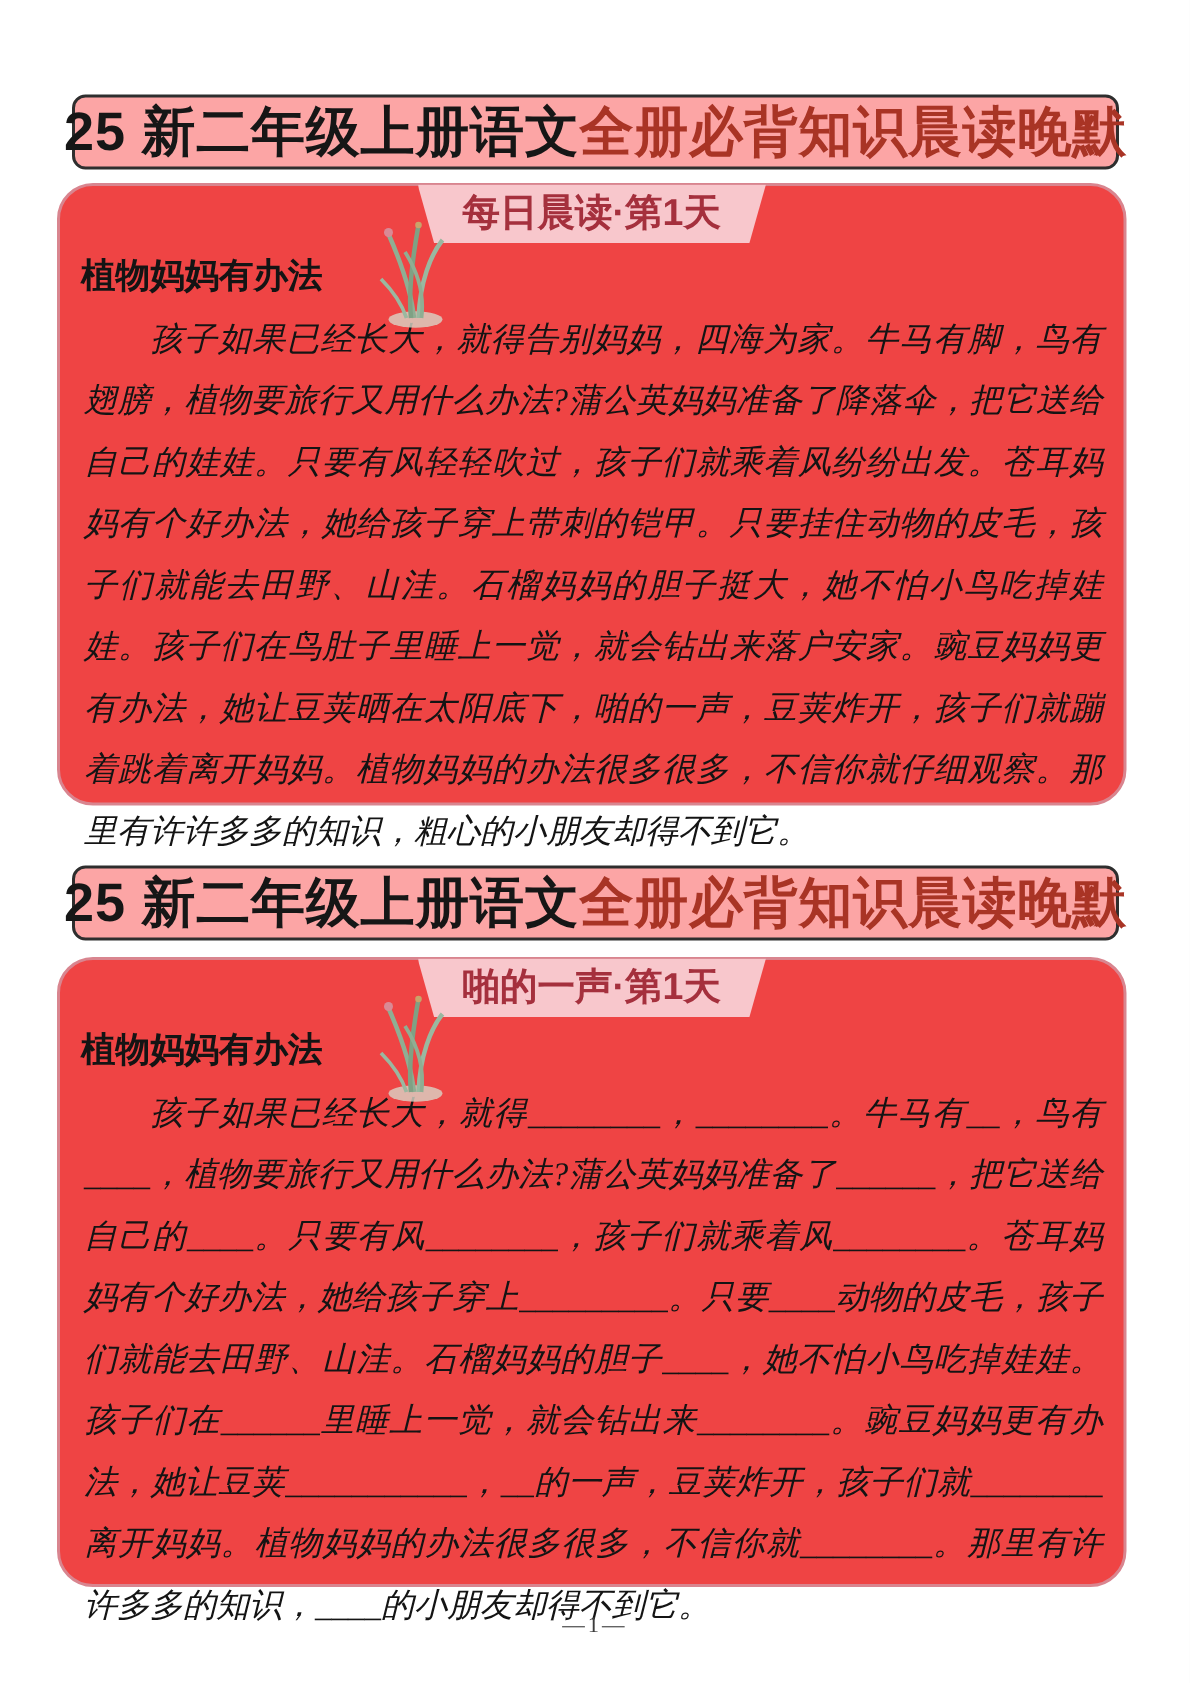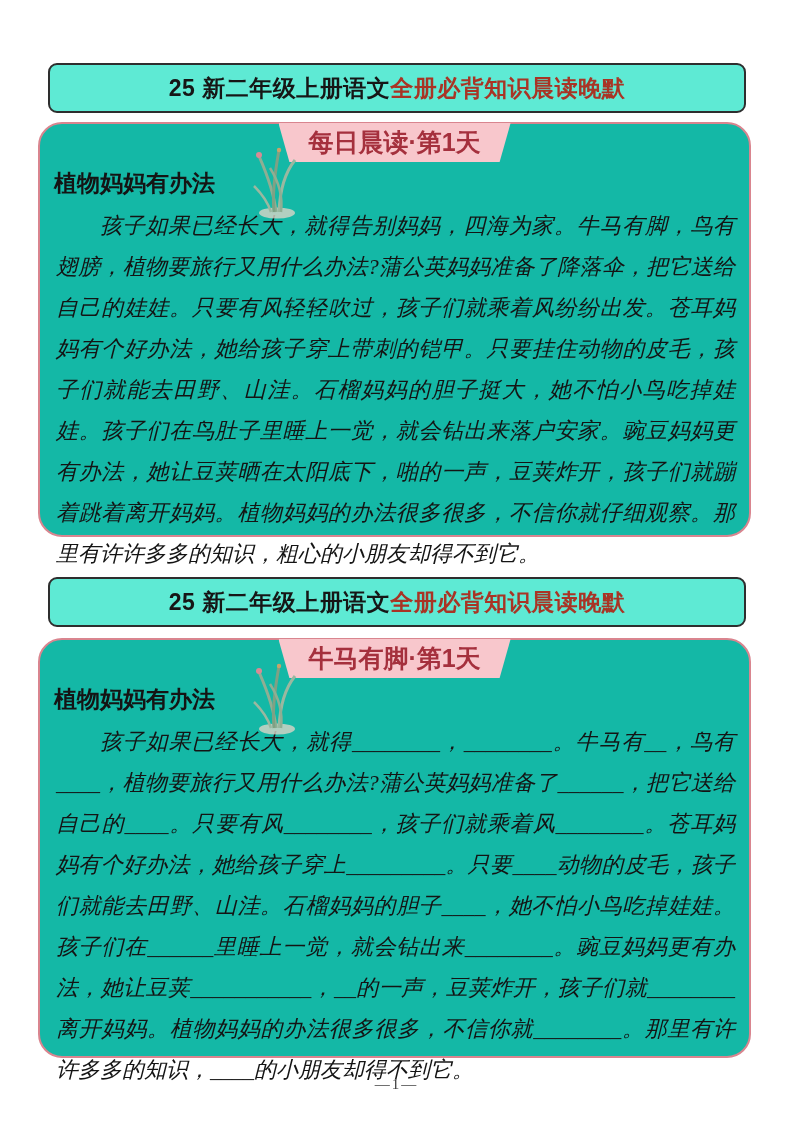--- a/index.html
+++ b/index.html
@@ -12,40 +12,40 @@
     overflow: hidden;
   }
   .page {
     position: absolute; inset: 0;
     background: #ffffff;
   }
   
   .banner {
     position: absolute;
     left: 48px; width: 694px; height: 46px;
-    background: #5eead4;
+    background: #fca5a5;
     border: 2px solid #2e2e2e;
     border-radius: 9px;
     display: flex; align-items: center; justify-content: center;
     font-family: "Liberation Sans", "DejaVu Sans", sans-serif;
     font-weight: bold;
-    font-size: 23px;
+    font-size: 36px;
     letter-spacing: 0.5px;
     white-space: nowrap;
   }
   .banner .t-black { color: #161616; }
   .banner .t-red   { color: #a93425; }
   .banner-1 { top: 63px; }
   .banner-2 { top: 577px; }
 
   
   .content-box {
     position: absolute;
     left: 38px; width: 713px;
-    background: #14b8a6;
+    background: #ef4444;
     border: 2px solid #d9858f;
     border-radius: 24px;
     box-sizing: border-box;
     padding: 46px 14px 10px 14px;
   }
   .box-1 { top: 122px; height: 415px; }
   .box-2 { top: 638px; height: 420px; }
 
   
   .badge {
@@ -123,21 +123,21 @@
     <div class="box-title">植物妈妈有办法</div>
     <div class="paragraph">孩子如果已经长大，就得告别妈妈，四海为家。牛马有脚，鸟有翅膀，植物要旅行又用什么办法?蒲公英妈妈准备了降落伞，把它送给自己的娃娃。只要有风轻轻吹过，孩子们就乘着风纷纷出发。苍耳妈妈有个好办法，她给孩子穿上带刺的铠甲。只要挂住动物的皮毛，孩子们就能去田野、山洼。石榴妈妈的胆子挺大，她不怕小鸟吃掉娃娃。孩子们在鸟肚子里睡上一觉，就会钻出来落户安家。豌豆妈妈更有办法，她让豆荚晒在太阳底下，啪的一声，豆荚炸开，孩子们就蹦着跳着离开妈妈。植物妈妈的办法很多很多，不信你就仔细观察。那里有许许多多的知识，粗心的小朋友却得不到它。</div>
   </div>
 
   <div class="banner banner-2">
     <span class="t-black">25 新二年级上册语文</span>
       <span class="t-red">全册必背知识晨读晚默</span>
   </div>
 
   <div class="content-box box-2">
-    <div class="badge">牛马有脚·第1天</div>
+    <div class="badge">啪的一声·第1天</div>
     <svg class="plant" viewBox="0 0 62 76" aria-hidden="true">
       <ellipse cx="31" cy="69" rx="18" ry="5.5" fill="#d9d4c7" opacity="0.8"></ellipse>
       <path d="M30,68 C28,48 20,28 13,12" stroke="#8fae93" stroke-width="3" fill="none"></path>
       <path d="M33,68 C34,44 41,26 49,16" stroke="#9ab8a0" stroke-width="3" fill="none"></path>
       <path d="M28,68 C26,50 29,28 33,6" stroke="#7fa184" stroke-width="3" fill="none"></path>
       <path d="M35,68 C37,52 33,38 24,24" stroke="#8fae93" stroke-width="2.5" fill="none"></path>
       <path d="M25,68 C21,56 14,48 8,42" stroke="#9ab8a0" stroke-width="2.5" fill="none"></path>
       <circle cx="13" cy="11" r="3" fill="#d98a95"></circle>
       <circle cx="33" cy="6" r="2.2" fill="#c9a36a"></circle>
     </svg>

